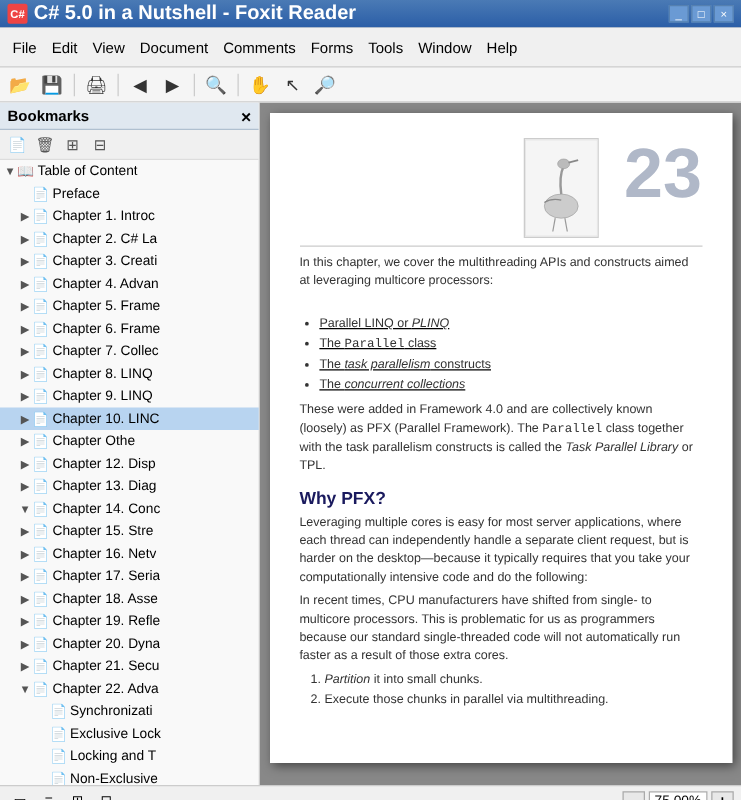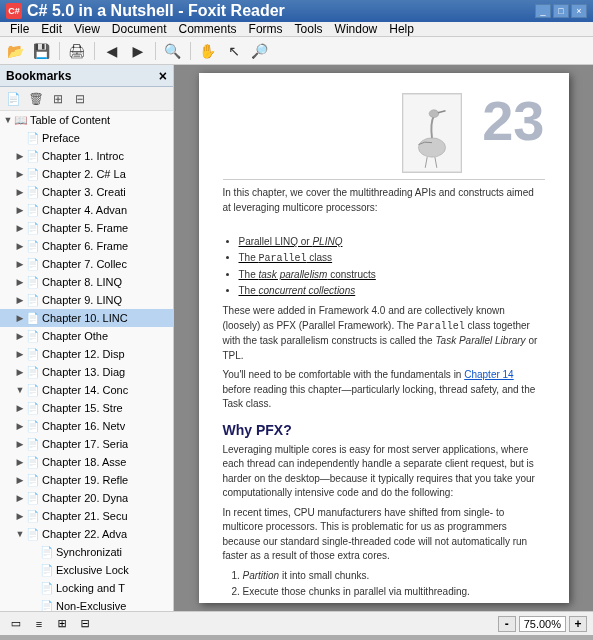--- a/index.html
+++ b/index.html
@@ -18,21 +18,21 @@
     .title-bar-left { display: flex; align-items: center; gap: 5px; }
     .title-bar-icon { width: 16px; height: 16px; background: #e44; border-radius: 2px; font-size: 9px; color: white; display: flex; align-items: center; justify-content: center; font-weight: bold; }
     .title-bar-text { font-size: 16px; font-weight: bold; }
     .title-bar-controls { display: flex; gap: 2px; }
     .tb-btn { width: 16px; height: 14px; background: #6a9ad4; border: 1px solid #5580b0; color: white; font-size: 9px; display: flex; align-items: center; justify-content: center; cursor: pointer; }
 
     
     .menu-bar {
       background: #f0f0f0;
       border-bottom: 1px solid #ccc;
-      height: 15px;
+      height: 32px;
       display: flex;
       align-items: center;
       padding: 0 4px;
     }
     .menu-item { padding: 2px 6px; font-size: 12px; cursor: pointer; color: #000; }
 
     
     .toolbar {
       background: #f5f5f5;
       border-bottom: 1px solid #ccc;
@@ -46,21 +46,21 @@
     .tb-separator { width: 1px; height: 18px; background: #ccc; margin: 0 3px; }
 
     
     .main-area {
       display: flex;
       height: calc(640px - 22px - 20px - 28px - 24px);
     }
 
     
     .sidebar {
-      width: 174px;
+      width: 208px;
       background: #f9f9f9;
       border-right: 1px solid #ccc;
       display: flex;
       flex-direction: column;
       overflow: hidden;
     }
     .sidebar-header {
       background: #e0e8f0;
       border-bottom: 1px solid #b0c0d0;
       padding: 3px 6px;
@@ -409,23 +409,20 @@
         <li><span>Parallel LINQ or </span><em>PLINQ</em></li>
         <li>The <span class="mono">Parallel</span> class</li>
         <li>The <em>task parallelism</em> constructs</li>
         <li>The <em>concurrent collections</em></li>
       </ul>
 
       <p class="para">
         These were added in Framework 4.0 and are collectively known (loosely) as PFX (Parallel Framework). The <span class="mono">Parallel</span> class together with the task parallelism constructs is called the <em>Task Parallel Library</em> or TPL.
       </p>
 
-      <p class="para">
-        You'll need to be comfortable with the fundamentals in <span class="link-text">Chapter 14</span> before reading this chapter—particularly locking, thread safety, and the Task class.
-      </p>
 
       <div class="section-heading">Why PFX?</div>
 
       <p class="para">Leveraging multiple cores is easy for most server applications, where each thread can independently handle a separate client request, but is harder on the desktop—because it typically requires that you take your computationally intensive code and do the following:</p>
 
       <p class="para">In recent times, CPU manufacturers have shifted from single- to multicore processors. This is problematic for us as programmers because our standard single-threaded code will not automatically run faster as a result of those extra cores.</p>
 
       <ol class="ordered-list">
         <li><em>Partition</em> it into small chunks.</li>
         <li>Execute those chunks in parallel via multithreading.</li>

